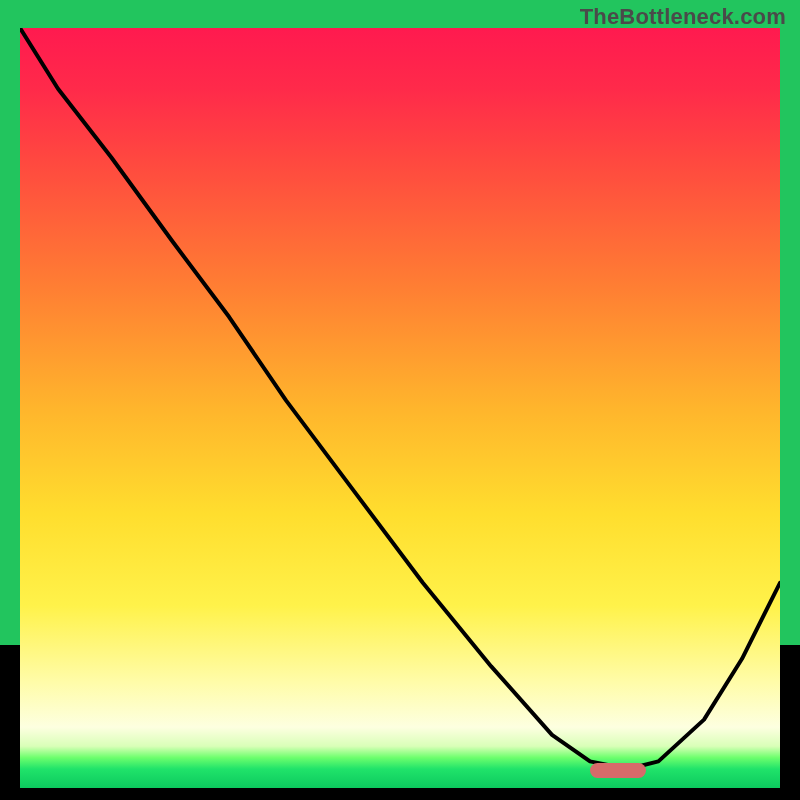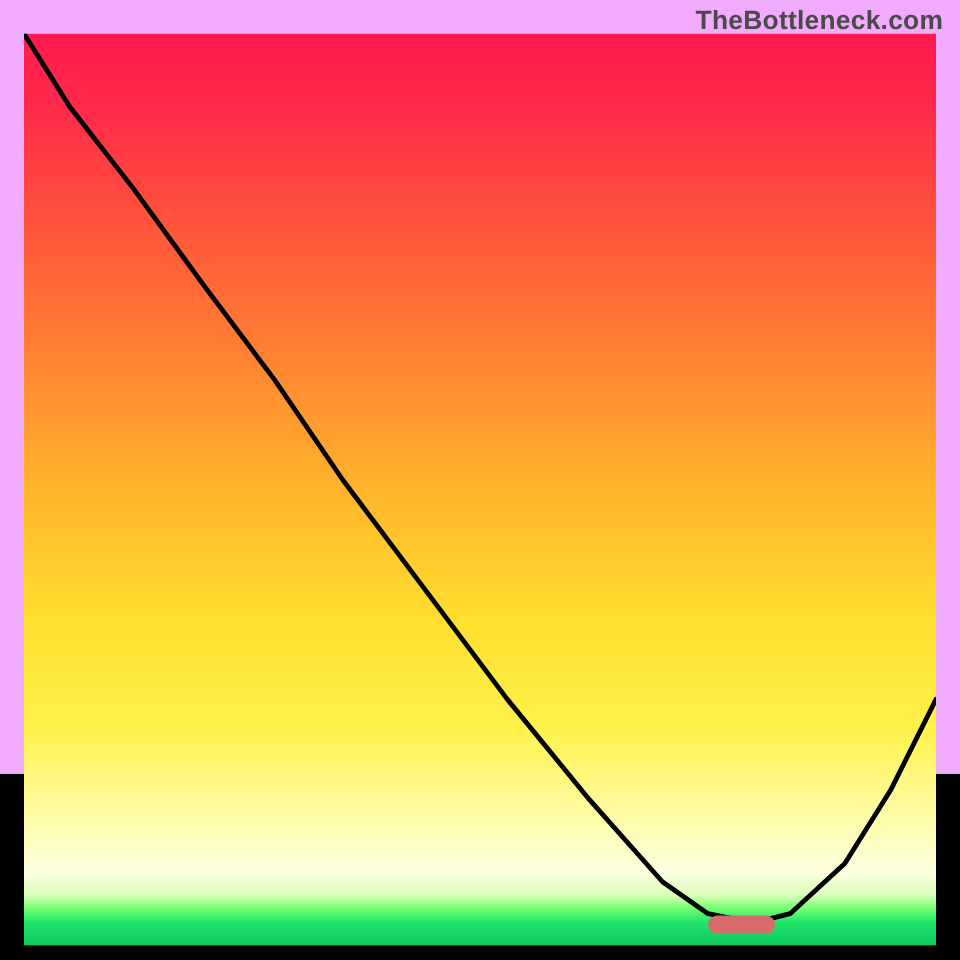--- a/index.html
+++ b/index.html
@@ -8,21 +8,21 @@
     width: 800px;
     height: 800px;
     background: #000;
     font-family: Arial, Helvetica, sans-serif;
     overflow: hidden;
   }
   .stage {
     position: relative;
     width: 800px;
     height: 645px;
-    background: #f0abfc;
+    background: #22c55e;
   }
   .watermark {
     position: absolute;
     top: 4px;
     right: 14px;
     color: #4a4a4a;
     font-size: 22px;
     font-weight: 600;
     letter-spacing: 0.2px;
     user-select: none;

